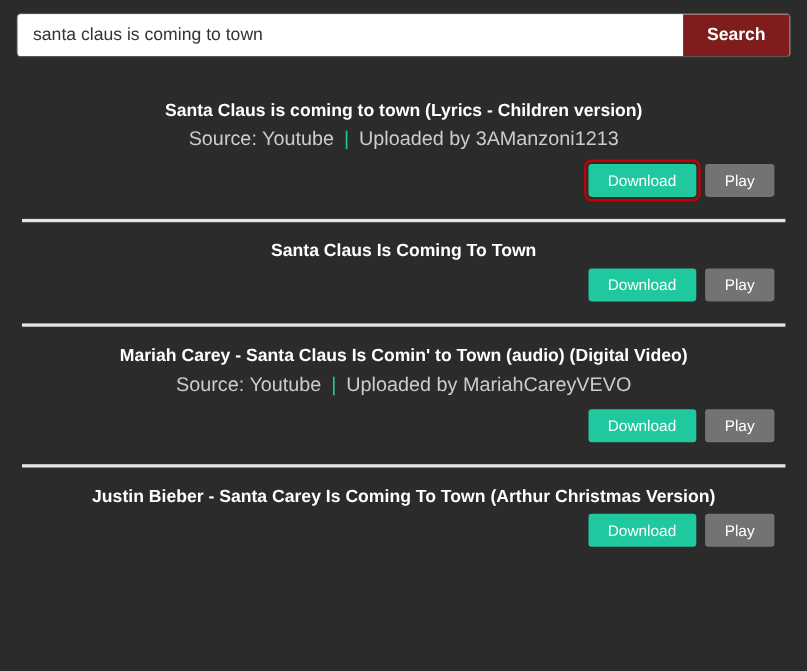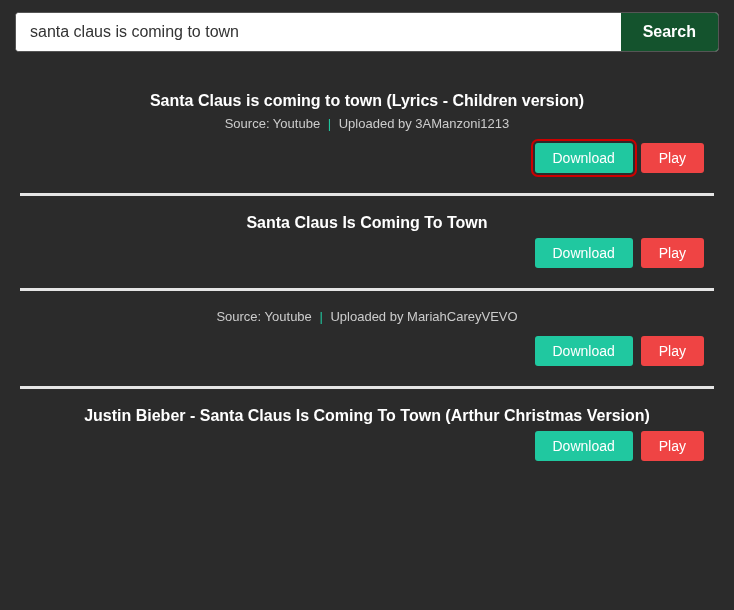--- a/index.html
+++ b/index.html
@@ -25,21 +25,21 @@
       flex: 1;
       border: none;
       outline: none;
       padding: 10px 14px;
       font-size: 16px;
       background: #fff;
       color: #333;
     }
 
     .search-button {
-      background-color: #14532d;
+      background-color: #7f1d1d;
       color: #fff;
       border: none;
       padding: 10px 22px;
       font-size: 16px;
       cursor: pointer;
       font-weight: bold;
       height: 100%;
     }
 
     .results {
@@ -57,21 +57,21 @@
     }
 
     .result-title {
       font-size: 16px;
       font-weight: bold;
       color: #ffffff;
       margin-bottom: 6px;
     }
 
     .result-meta {
-      font-size: 13px;
+      font-size: 18px;
       color: #cccccc;
       margin-bottom: 12px;
       text-align: center;
     }
 
     .result-meta .pipe {
       color: #20c8a0;
       margin: 0 4px;
     }
 
@@ -86,21 +86,21 @@
       color: #fff;
       border: none;
       padding: 7px 18px;
       font-size: 14px;
       cursor: pointer;
       border-radius: 3px;
       font-weight: 500;
     }
 
     .btn-play {
-      background-color: #ef4444;
+      background-color: #737373;
       color: #fff;
       border: none;
       padding: 7px 18px;
       font-size: 14px;
       cursor: pointer;
       border-radius: 3px;
       font-weight: 500;
     }
 
     
@@ -127,26 +127,27 @@
       </div>
     </div>
     <div class="result-item">
       <div class="result-title">Santa Claus Is Coming To Town</div>
       <div class="button-group">
         <button class="btn-download">Download</button>
         <button class="btn-play">Play</button>
       </div>
     </div>
     <div class="result-item">
+      <div class="result-title">Mariah Carey - Santa Claus Is Comin' to Town (audio) (Digital Video)</div>
       <div class="result-meta">Source: Youtube <span class="pipe">|</span> Uploaded by MariahCareyVEVO</div>
       <div class="button-group">
         <button class="btn-download">Download</button>
         <button class="btn-play">Play</button>
       </div>
     </div>
     <div class="result-item">
-      <div class="result-title">Justin Bieber - Santa Claus Is Coming To Town (Arthur Christmas Version)</div>
+      <div class="result-title">Justin Bieber - Santa Carey Is Coming To Town (Arthur Christmas Version)</div>
       <div class="button-group">
         <button class="btn-download">Download</button>
         <button class="btn-play">Play</button>
       </div>
     </div>
   </div>
 
 </body></html>

